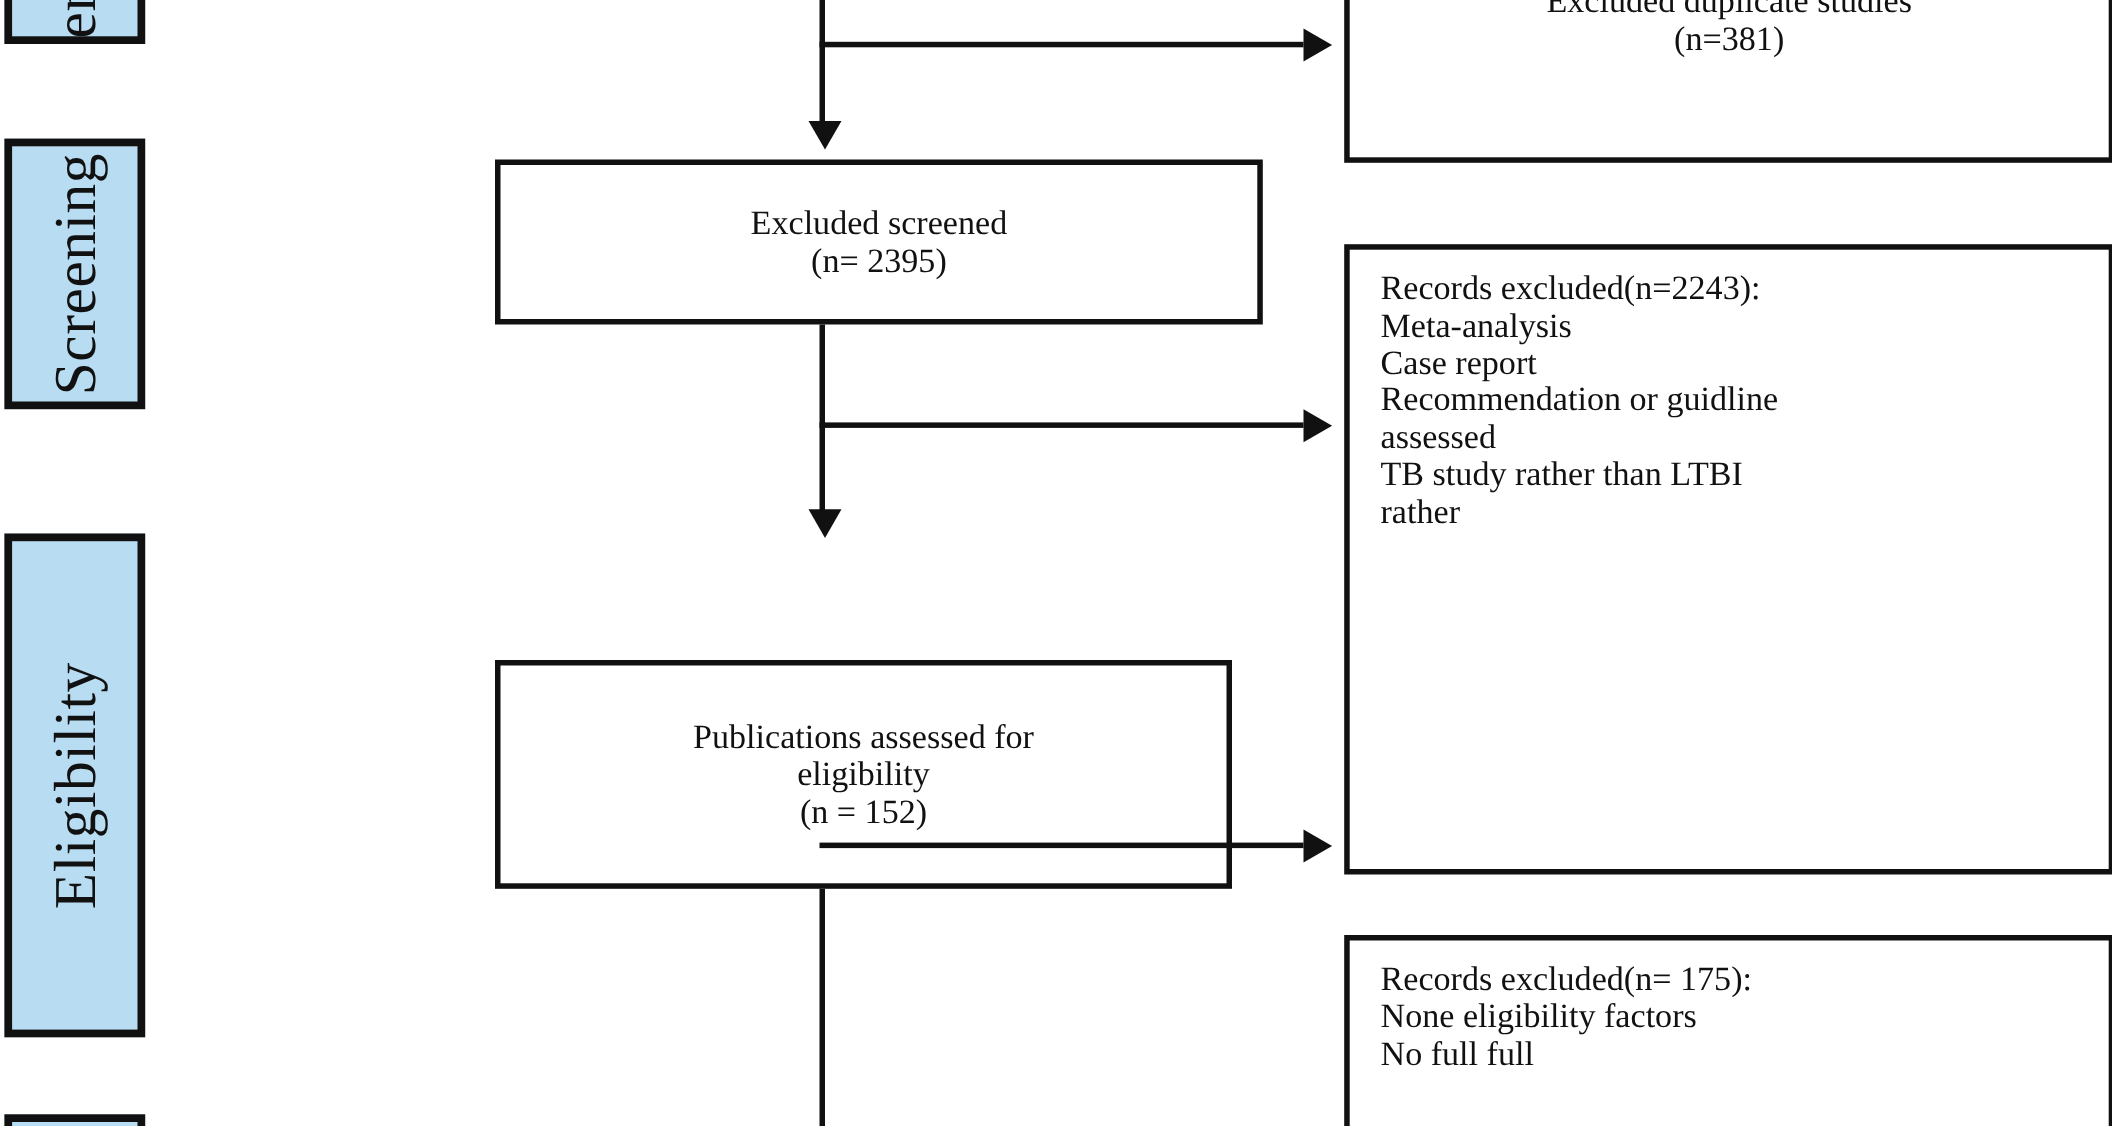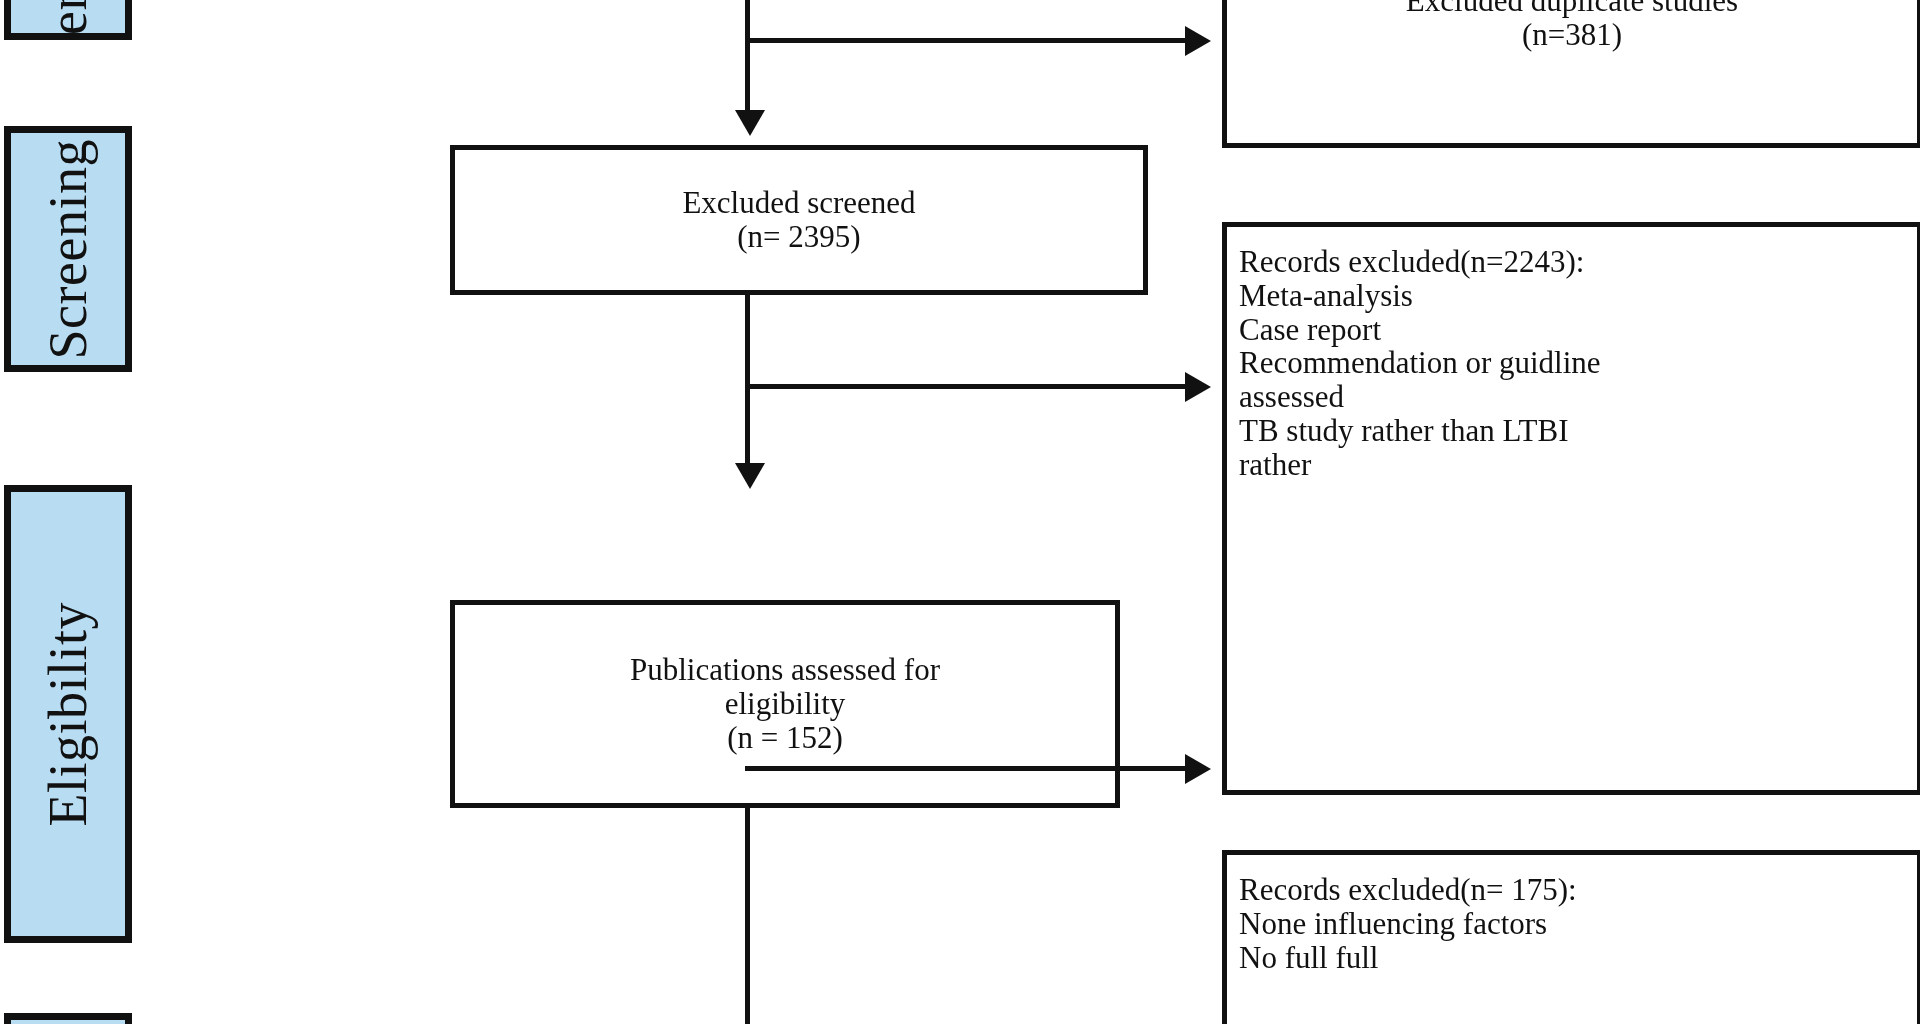--- a/index.html
+++ b/index.html
@@ -58,21 +58,21 @@
     display: block;
     text-align: left;
   }
   .box-line {
     font-size: 31px;
     line-height: 1.09;
     white-space: nowrap;
     color: #111111;
   }
   .flow-box.listed .box-line {
-    padding-left: 12px;
+    padding-left: 28px;
   }
   .flow-box.listed .box-inner {
     padding-top: 18px;
   }
   .flow-box.centered .box-inner {
     width: 100%;
   }
 
   
   .vline {
@@ -168,18 +168,18 @@
     </div>
   </div>
 
   <div class="vline" style="left:745px; top:808px; height:216px;"></div>
   <div class="hline" style="left:745px; top:766px; width:440px;"></div>
   <div class="arrow-right" style="left:1185px; top:754px;"></div>
 
   <div class="flow-box listed" style="left:1222px; top:850px; width:700px; height:280px;">
     <div class="box-inner">
       <div class="box-line">Records excluded(n= 175):</div>
-      <div class="box-line">None influencing factors</div>
+      <div class="box-line">None eligibility factors</div>
       <div class="box-line">No full full</div>
     </div>
   </div>
 
 </div>
 
 </body></html>

